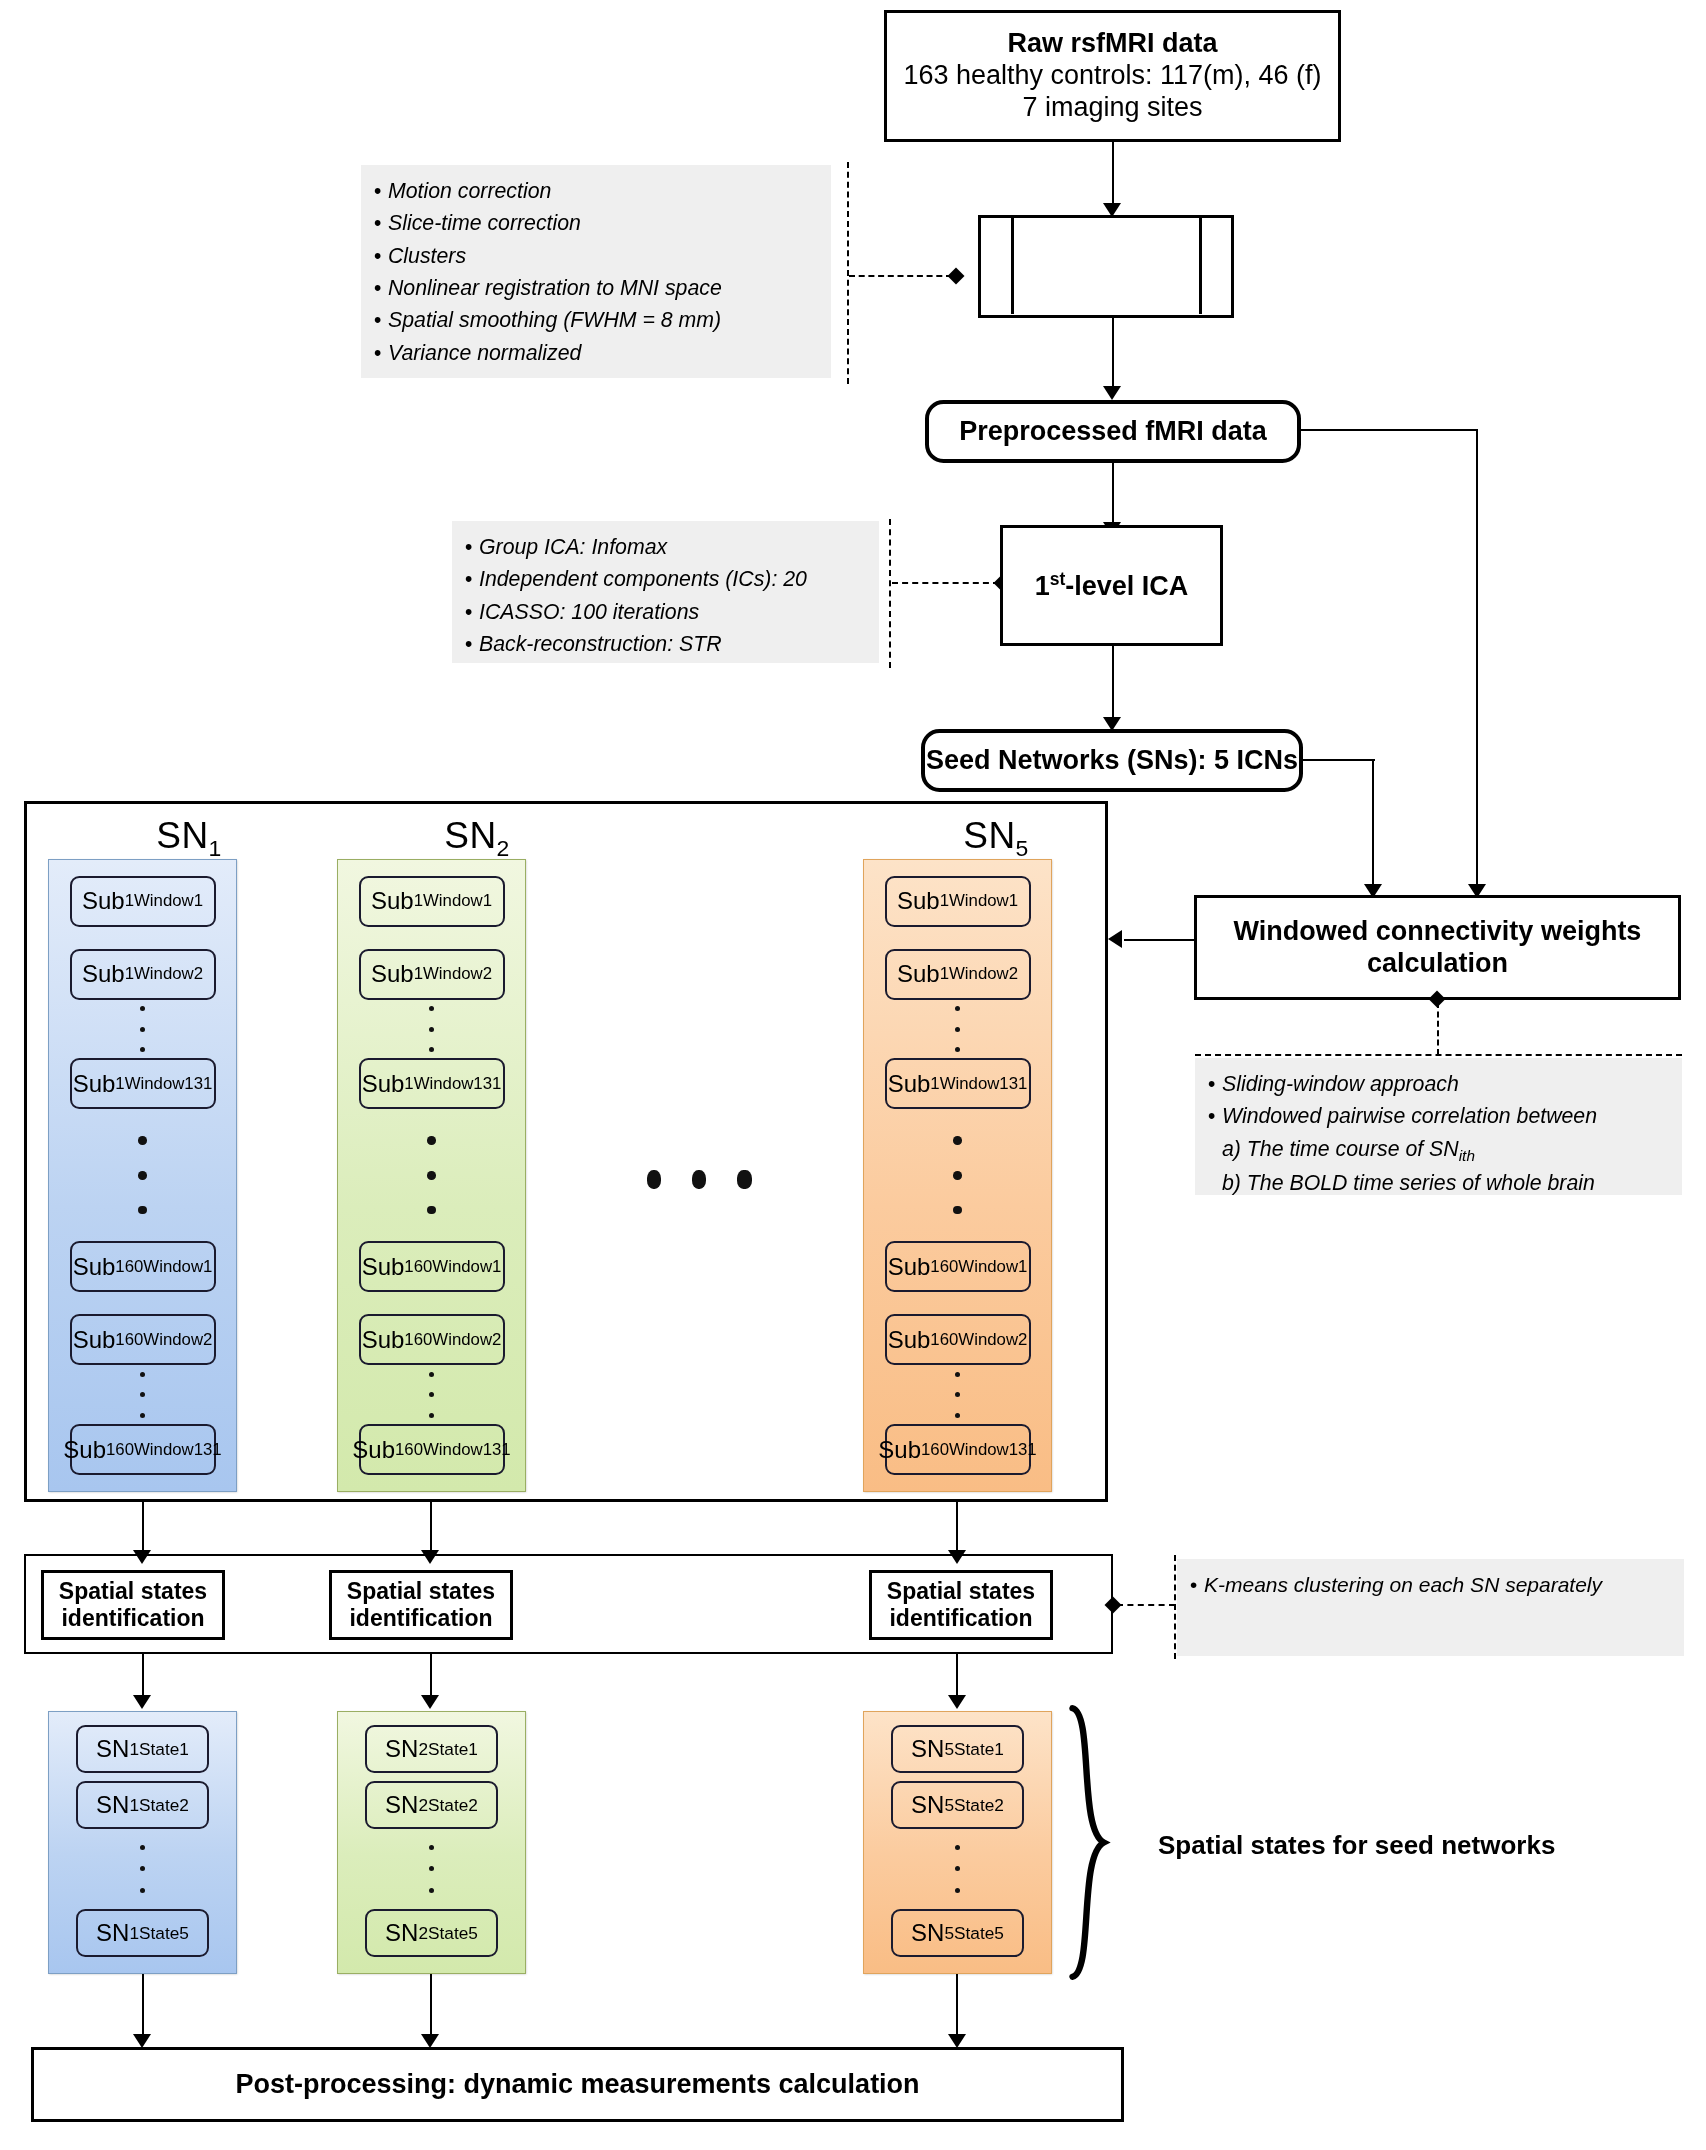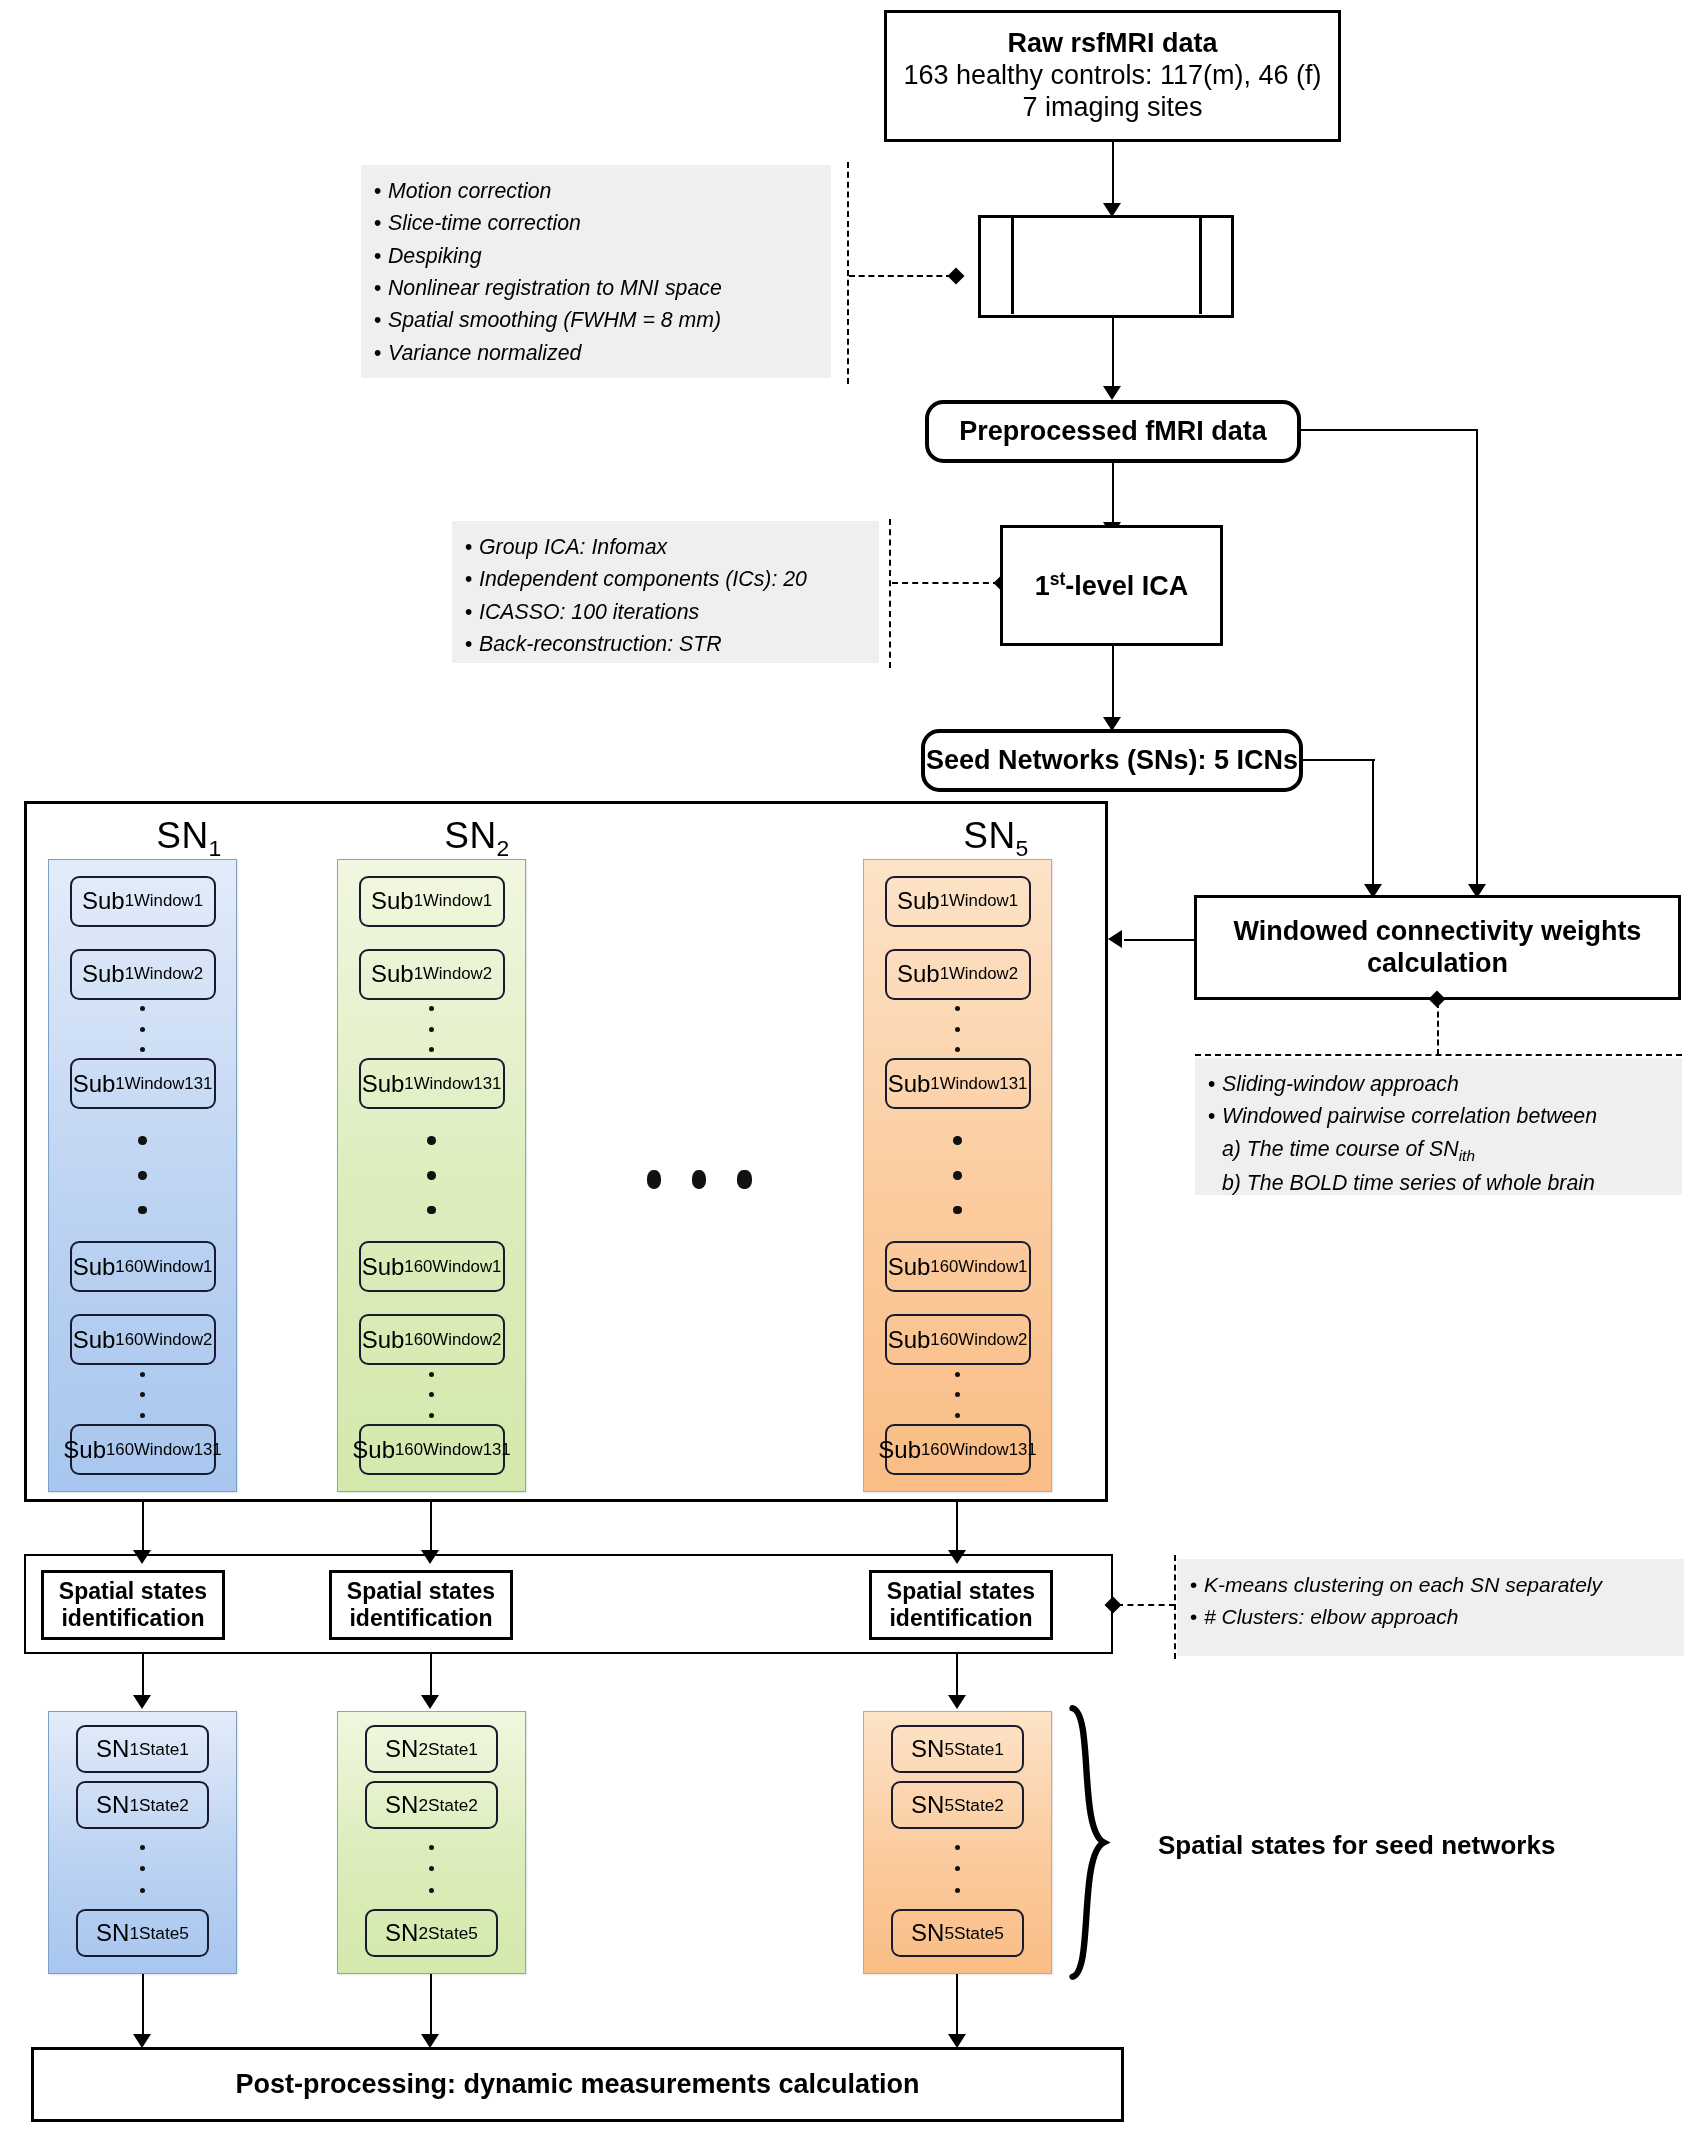--- a/index.html
+++ b/index.html
@@ -115,21 +115,21 @@
   <div style="font-weight:normal;">163 healthy controls: 117(m), 46 (f)</div>
   <div style="font-weight:normal;">7 imaging sites</div>
 </div>
 
 <div class="abs vline" style="left:1112px;top:142px;height:64px;"></div>
 <div class="abs arrowdown" style="left:1103px;top:203px;"></div>
 
 <div class="abs note" style="left:361px;top:165px;width:470px;height:213px;font-size:21.3px;">
   <div><span class="bullet">•</span><span>Motion correction</span></div>
   <div><span class="bullet">•</span><span>Slice-time correction</span></div>
-  <div><span class="bullet">•</span><span>Despiking</span></div>
+  <div><span class="bullet">•</span><span>Clusters</span></div>
   <div><span class="bullet">•</span><span>Nonlinear registration to MNI space</span></div>
   <div><span class="bullet">•</span><span>Spatial smoothing (FWHM = 8 mm)</span></div>
   <div><span class="bullet">•</span><span>Variance normalized</span></div>
 </div>
 
 <div class="abs dashv" style="left:847px;top:162px;height:222px;"></div>
 <div class="abs dashh" style="left:849px;top:275px;width:103px;"></div>
 <div class="abs diamond" style="left:950px;top:270px;"></div>
 
 <div class="abs" style="left:978px;top:215px;width:256px;height:103px;border:3.6px solid #000;background:#fff;">
@@ -384,21 +384,20 @@
   <div>Spatial states</div>
   <div>identification</div>
 </div>
 
 <div class="abs diamond" style="left:1107px;top:1599px;"></div>
 <div class="abs dashh" style="left:1117px;top:1604px;width:58px;"></div>
 <div class="abs dashv" style="left:1174px;top:1555px;height:104px;"></div>
 
 <div class="abs note" style="left:1177px;top:1559px;width:507px;height:97px;font-size:21px;">
   <div><span class="bullet">•</span><span>K-means clustering on each SN separately</span></div>
-  <div><span class="bullet">•</span><span># Clusters: elbow approach</span></div>
 </div>
 
 <div class="abs vline" style="left:142px;top:1654px;height:44px;"></div>
 <div class="abs arrowdown" style="left:133px;top:1695px;"></div>
 <div class="abs vline" style="left:430px;top:1654px;height:44px;"></div>
 <div class="abs arrowdown" style="left:421px;top:1695px;"></div>
 <div class="abs vline" style="left:956px;top:1654px;height:44px;"></div>
 <div class="abs arrowdown" style="left:948px;top:1695px;"></div>
 
 <div class="abs sncol blue" style="left:48px;top:1711px;width:189px;height:263px;padding-top:12.8px;justify-content:flex-start;">

